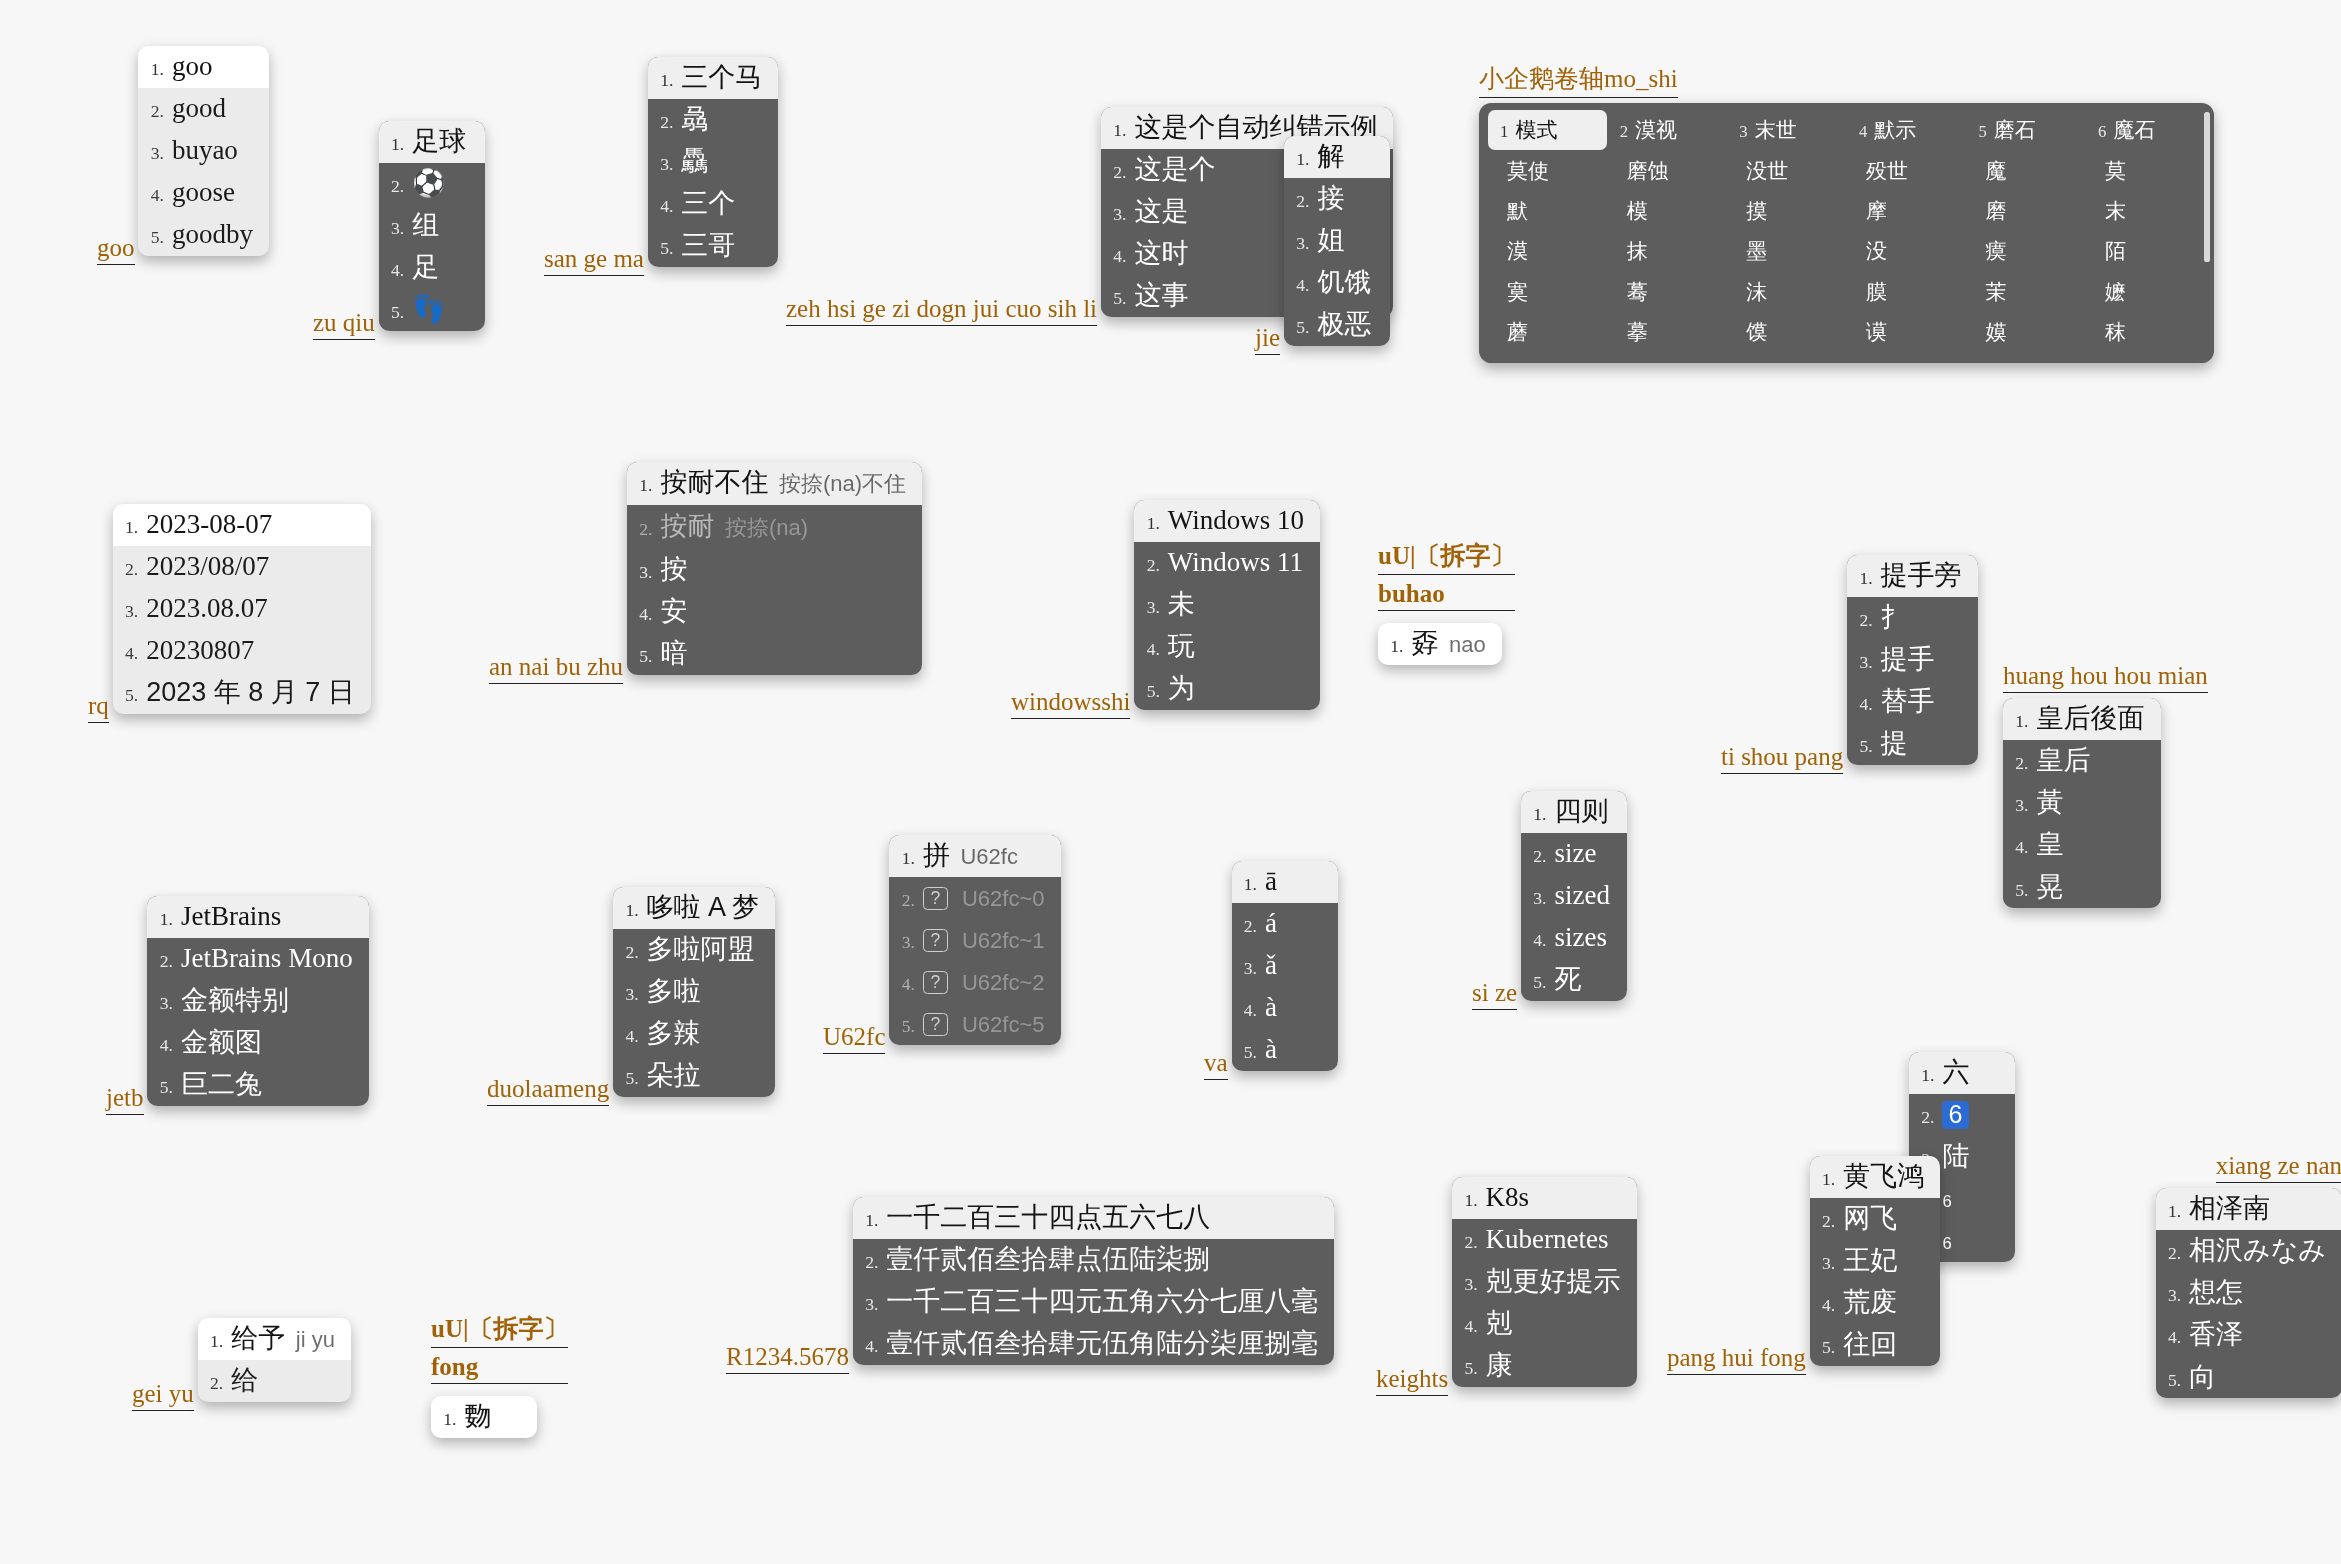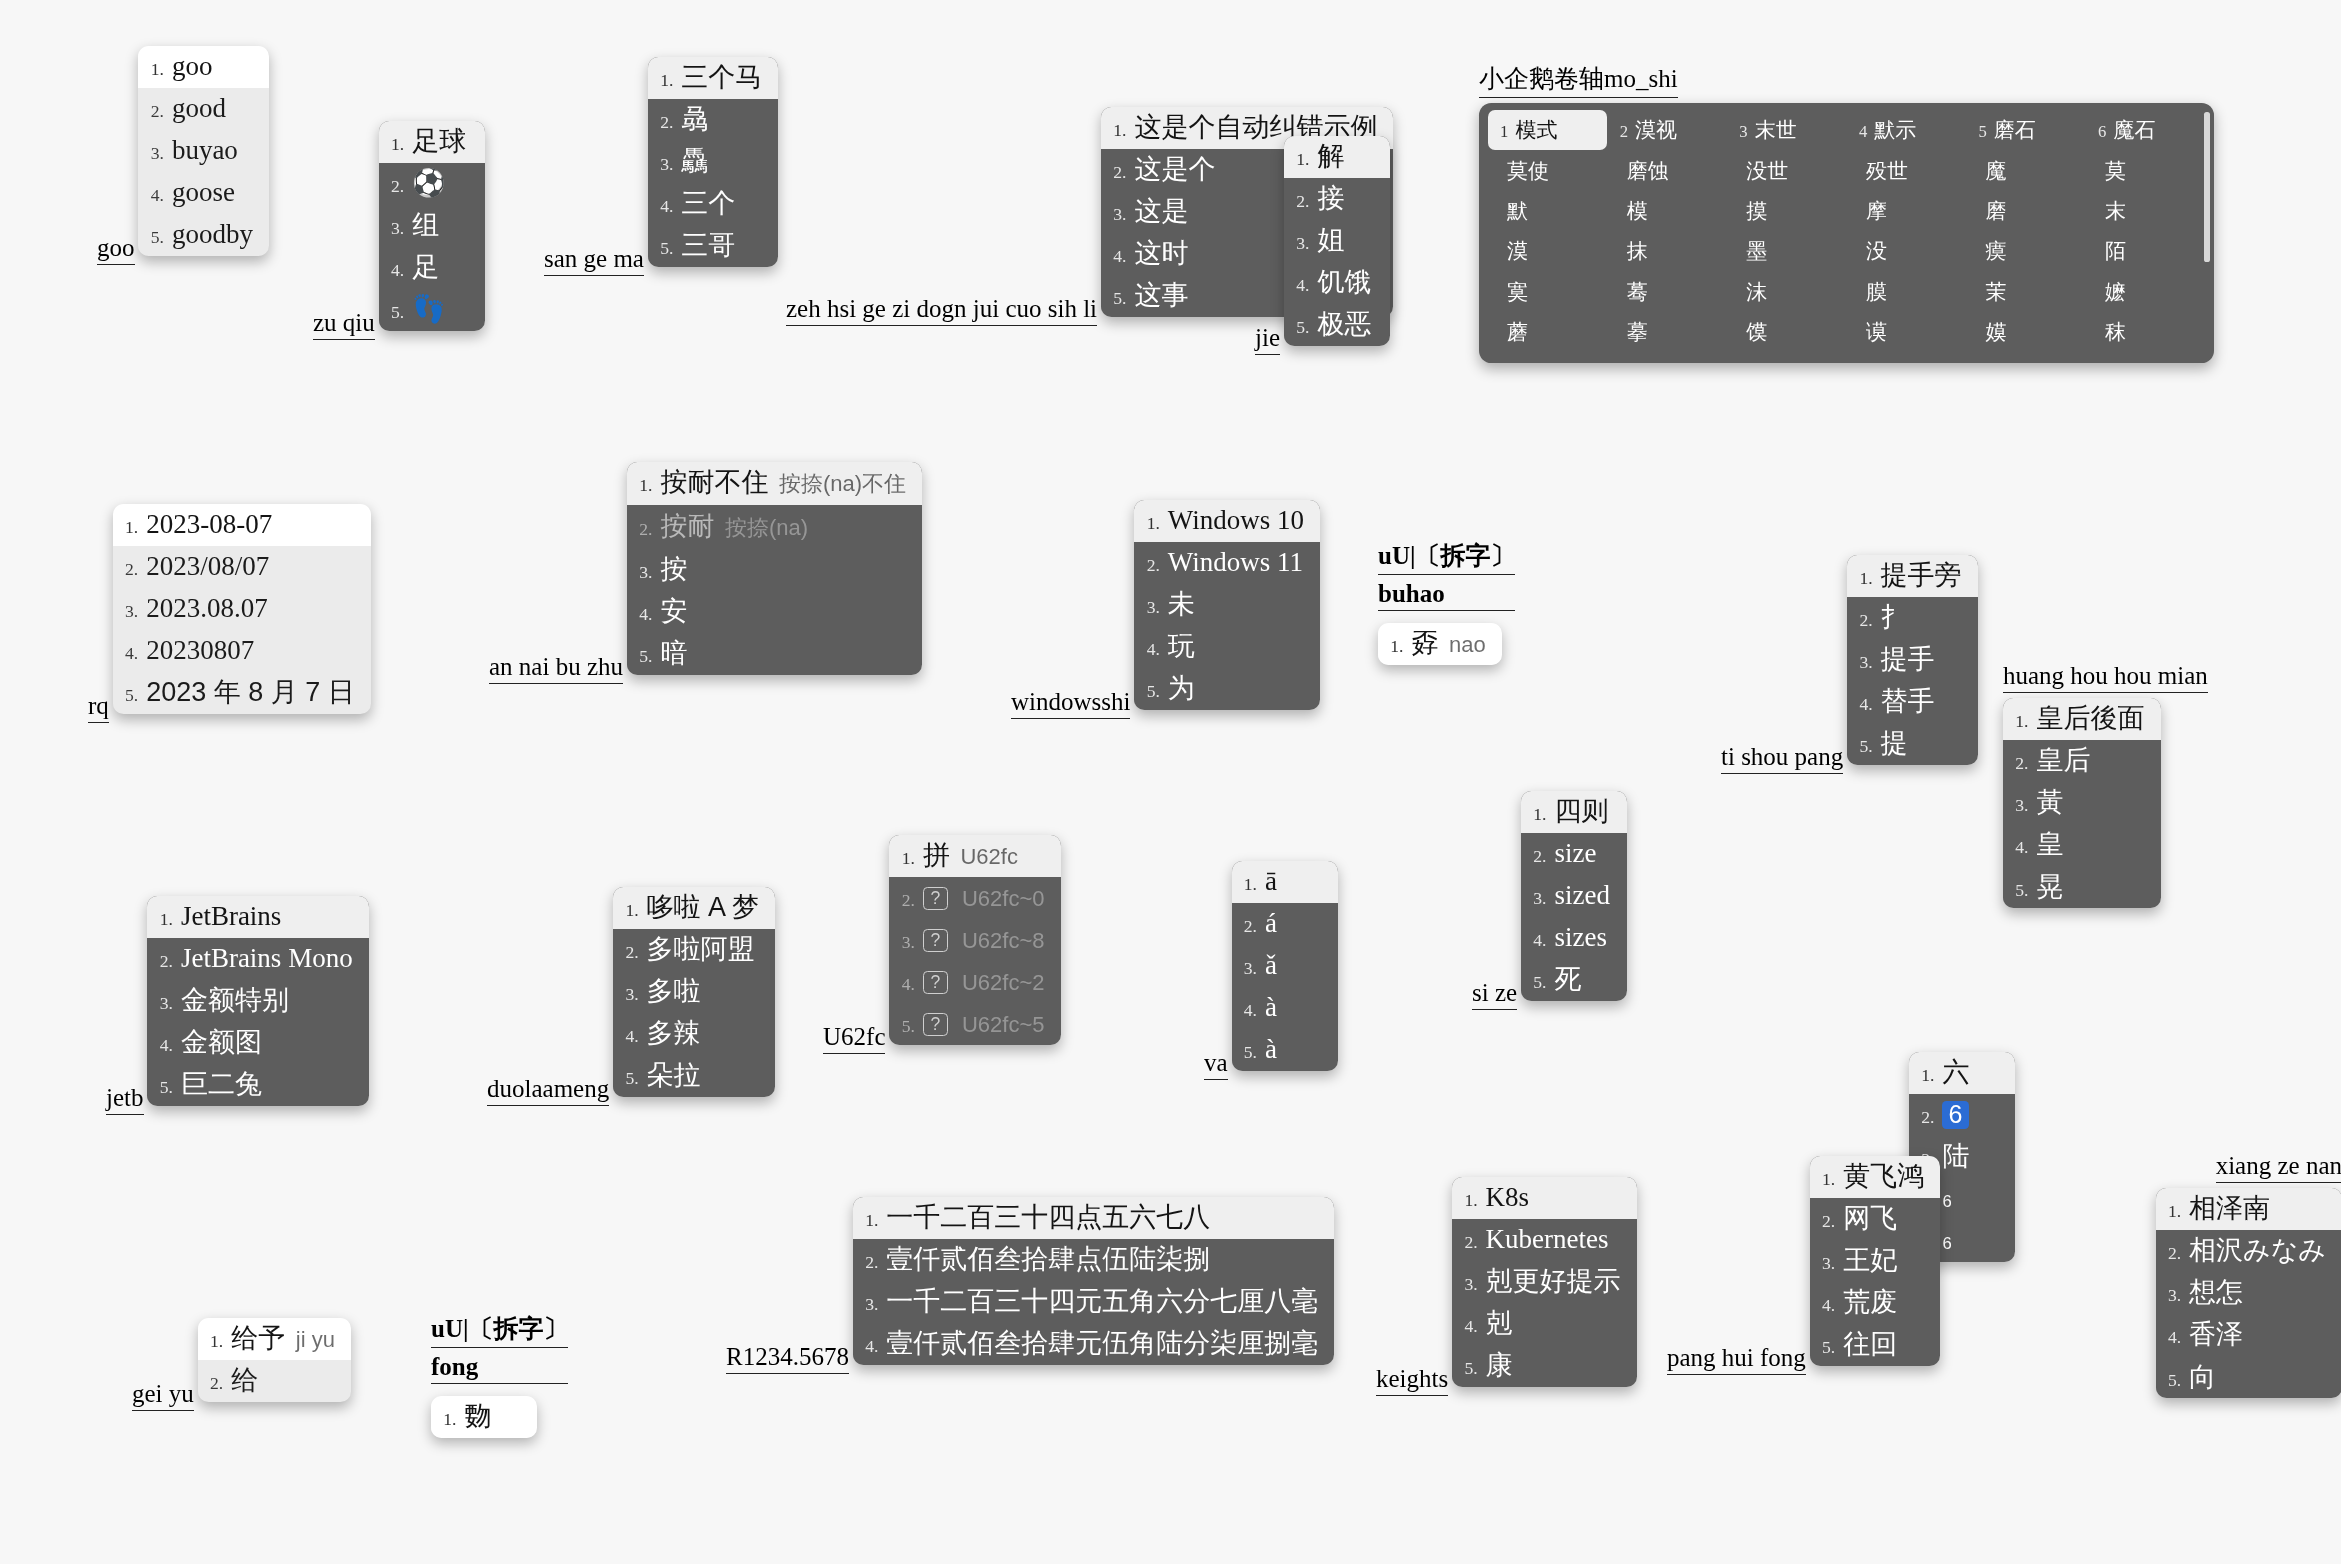--- a/index.html
+++ b/index.html
@@ -13,21 +13,21 @@
     position: relative;
     font-family: "Liberation Sans", sans-serif;
     overflow: hidden;
   }
   .panel {
     position: absolute;
   }
   .caption {
     font-family: "Liberation Serif", serif;
     font-size: 25px;
-    color: #000000;
+    color: #a16207;
     white-space: nowrap;
     padding-bottom: 1.8px;
     border-bottom: 1.8px solid #222;
     display: inline-block;
     margin-bottom: 5.3px;
   }
   .caption-row {
     display: block;
     font-weight: bold;
   }
@@ -608,21 +608,21 @@
         <span class="num">1.</span>
         <span class="txt">拼</span>
         <span class="hint">U62fc</span>
       </div><div class="cand dim">
         <span class="num">2.</span>
         <span class="txt"><span class="box-glyph">?</span></span>
         <span class="hint">U62fc~0</span>
       </div><div class="cand dim">
         <span class="num">3.</span>
         <span class="txt"><span class="box-glyph">?</span></span>
-        <span class="hint">U62fc~8</span>
+        <span class="hint">U62fc~1</span>
       </div><div class="cand dim">
         <span class="num">4.</span>
         <span class="txt"><span class="box-glyph">?</span></span>
         <span class="hint">U62fc~2</span>
       </div><div class="cand dim">
         <span class="num">5.</span>
         <span class="txt"><span class="box-glyph">?</span></span>
         <span class="hint">U62fc~5</span>
       </div></div>
 </div>

